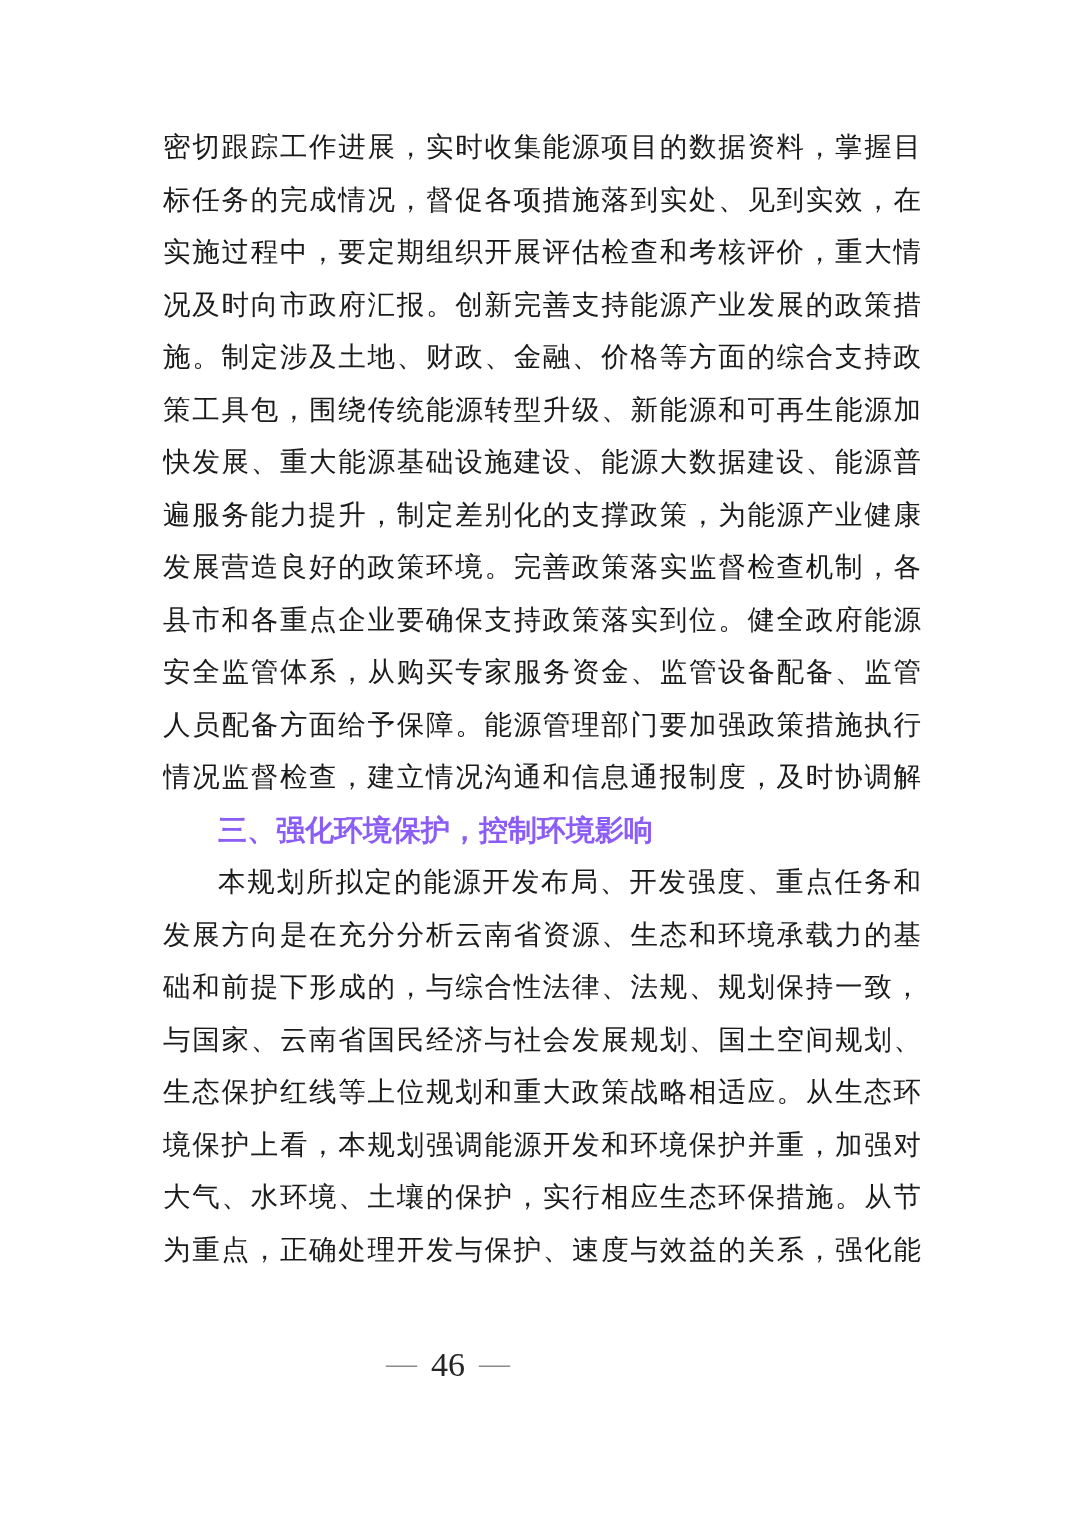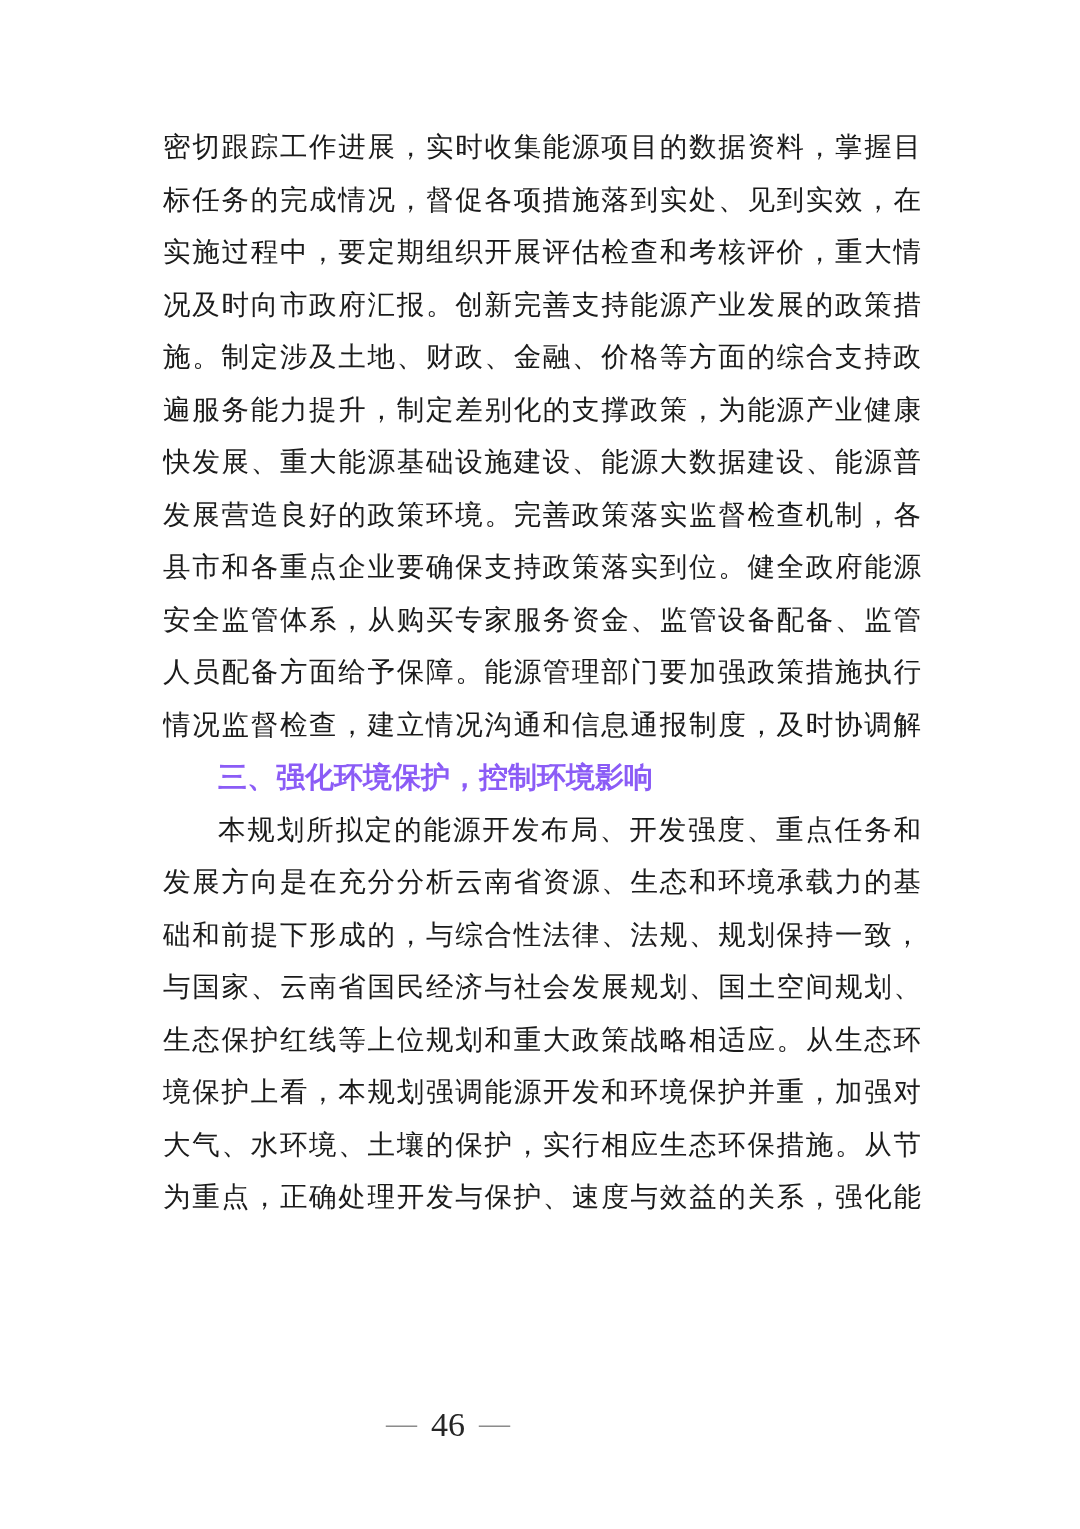--- a/index.html
+++ b/index.html
@@ -37,21 +37,21 @@
     text-align: left;
     text-align-last: left;
     padding-left: 55px;
   }
   .line.indent {
     padding-left: 55px;
   }
   .footer {
     position: absolute;
     left: 0;
-    top: 1406px;
+    top: 1346px;
     width: 896px;
     text-align: center;
     white-space: nowrap;
   }
   .footer .dash {
     color: #8c8c8c;
     font-size: 31px;
     vertical-align: 2px;
   }
   .footer .pagenum {
@@ -63,22 +63,23 @@
 </head>
 <body>
 
 <div class="page">
   <div class="content">
     <div class="line">密切跟踪工作进展，实时收集能源项目的数据资料，掌握目</div>
     <div class="line">标任务的完成情况，督促各项措施落到实处、见到实效，在</div>
     <div class="line">实施过程中，要定期组织开展评估检查和考核评价，重大情</div>
     <div class="line">况及时向市政府汇报。创新完善支持能源产业发展的政策措</div>
     <div class="line">施。制定涉及土地、财政、金融、价格等方面的综合支持政</div>
+    <div class="line">策工具包，围绕传统能源转型升级、新能源和可再生能源加</div>
+    <div class="line">快发展、重大能源基础设施建设、能源大数据建设、能源普</div>
     <div class="line">遍服务能力提升，制定差别化的支撑政策，为能源产业健康</div>
-    <div class="line">快发展、重大能源基础设施建设、能源大数据建设、能源普</div>
     <div class="line">发展营造良好的政策环境。完善政策落实监督检查机制，各</div>
     <div class="line">县市和各重点企业要确保支持政策落实到位。健全政府能源</div>
     <div class="line">安全监管体系，从购买专家服务资金、监管设备配备、监管</div>
     <div class="line">人员配备方面给予保障。能源管理部门要加强政策措施执行</div>
     <div class="line">情况监督检查，建立情况沟通和信息通报制度，及时协调解</div>
 
     <div class="line heading">三、强化环境保护，控制环境影响</div>
 
     <div class="line indent">本规划所拟定的能源开发布局、开发强度、重点任务和</div>
     <div class="line">发展方向是在充分分析云南省资源、生态和环境承载力的基</div>

